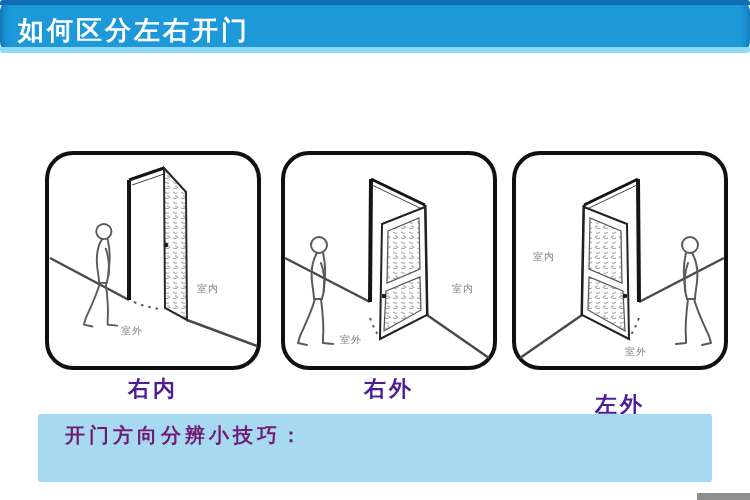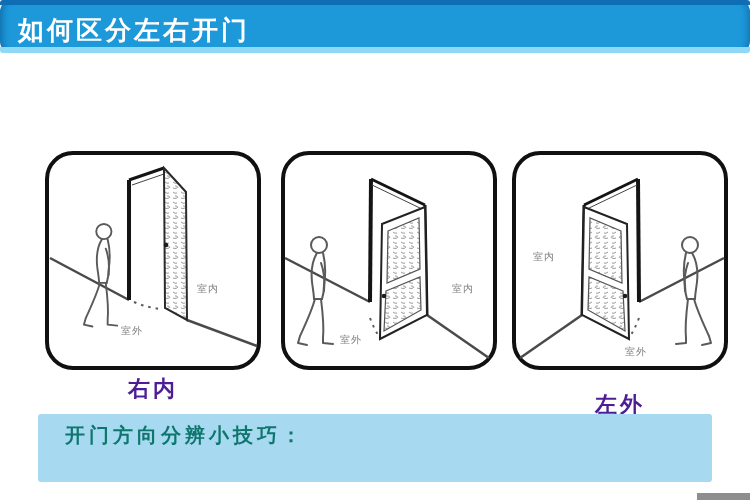--- a/index.html
+++ b/index.html
@@ -26,21 +26,21 @@
   .slabel{font-family:"Liberation Sans","DejaVu Sans",sans-serif;font-size:10px;fill:#7d7d7d;letter-spacing:1px;}
   
   .caption{
     position:absolute;top:374px;width:218px;text-align:center;
     font-size:22px;font-weight:700;color:#4c1d95;letter-spacing:3px;
   }
   .c1{left:44px;}.c2{left:280px;}.c3{left:511px;margin-top:16px;}
   
   .tipbox{
     position:absolute;left:38px;top:414px;width:674px;height:68px;
-    background:#a7daf0;border-radius:3px;color:#0f766e;
+    background:#a7daf0;border-radius:3px;color:#701a75;
     padding:0;box-sizing:border-box;
   }
   .tip-title{
     position:absolute;left:27px;top:8px;font-size:20px;font-weight:700;letter-spacing:4px;white-space:nowrap;
   }
   .tip-body{
     position:absolute;left:27px;top:38px;font-size:20px;font-weight:700;letter-spacing:2px;white-space:nowrap;
   }
   
   .progress-bar{position:absolute;left:697px;top:493px;width:53px;height:7px;background:#8e8e8e;}
@@ -127,20 +127,21 @@
         <circle cx="104" cy="146" r="2.3" fill="#1c1c1c"></circle>
         <path d="M90,168 C93,176 96,182 100,188" stroke="#5a5a5a" stroke-width="2" stroke-dasharray="2.5 5" fill="none"></path>
         <use href="#walker" transform="translate(16,86)"></use>
       </g>
       <text x="22" y="110" class="slabel">室内</text>
       <text x="114" y="205" class="slabel">室外</text>
     </svg>
   </div>
 
   <div class="caption c1">右内</div>
+  <div class="caption c2">右外</div>
   <div class="caption c3">左外</div>
 
   <div class="tipbox">
     <div class="tip-title">开门方向分辨小技巧：</div>
   </div>
 
   <div class="progress-bar"></div>
 
 </div>
 

